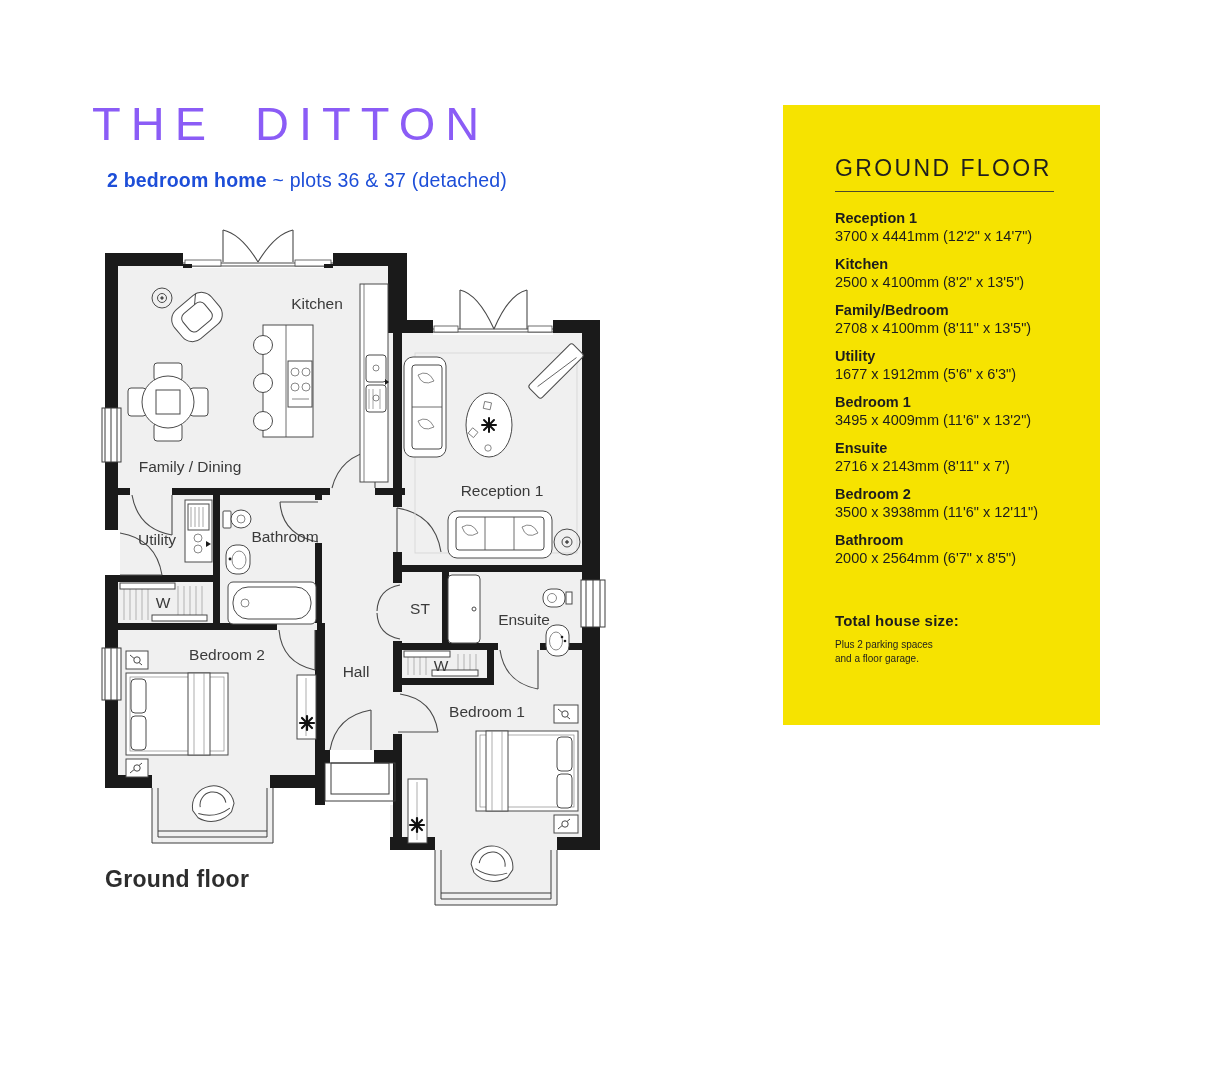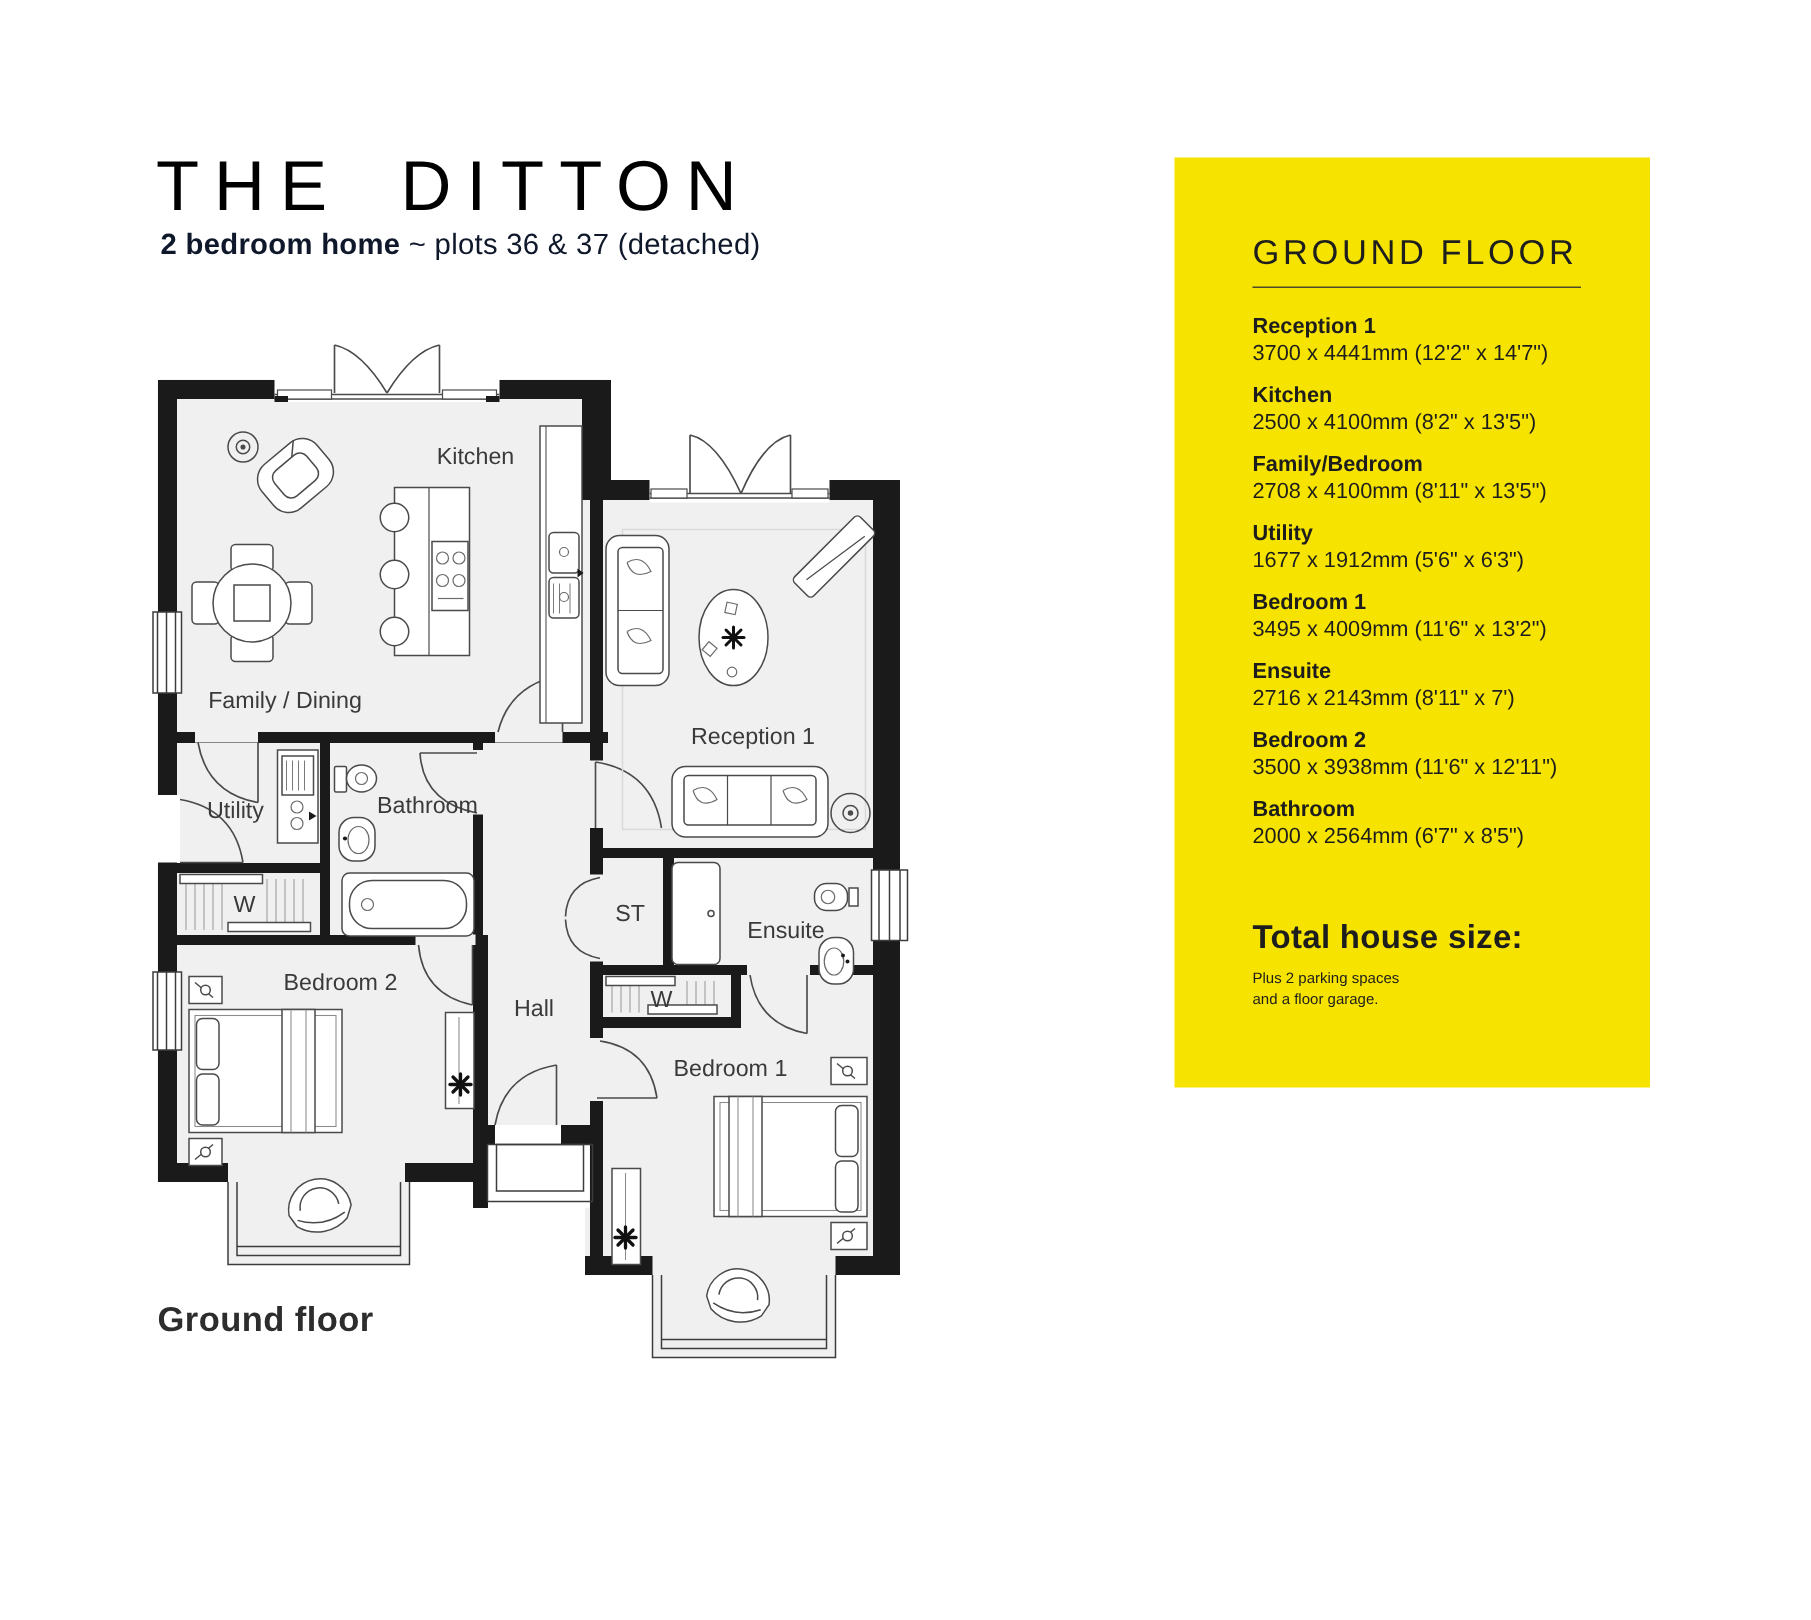--- a/index.html
+++ b/index.html
@@ -1,34 +1,34 @@
 <!DOCTYPE html>
 <html><head>
 <meta charset="utf-8">
 <style>
   html,body{margin:0;padding:0;background:#ffffff;}
   body{width:1207px;height:1080px;position:relative;overflow:hidden;
        font-family:"Liberation Sans","DejaVu Sans",sans-serif;color:#2a2a2a;}
   .abs{position:absolute;}
   
-  #title{left:104px;top:96px;font-size:47px;font-weight:200;letter-spacing:10px;word-spacing:16px;color:#000000;}
-  #subtitle{left:107px;top:152px;font-size:19.5px;color:#0f172a;letter-spacing:.2px;}
+  #title{left:92px;top:96px;font-size:47px;font-weight:200;letter-spacing:10px;word-spacing:16px;color:#8b5cf6;}
+  #subtitle{left:107px;top:169px;font-size:19.5px;color:#1d4ed8;letter-spacing:.2px;}
   #subtitle .b{font-weight:700;}
   
   #plan{left:90px;top:205px;width:540px;height:720px;}
   #caption{left:105px;top:866px;font-size:23px;font-weight:600;color:#2d2d2d;letter-spacing:.3px;}
   
   #panel{left:783px;top:105px;width:317px;height:620px;background:#F6E300;box-sizing:border-box;
          padding:50px 28px 0 52px;color:#1d1d1d;}
   #panel h2{margin:0;font-size:23px;font-weight:400;letter-spacing:2.4px;color:#1e1e1e;}
   #panel .rule{width:219px;height:0;border-bottom:1.5px solid #4c4a2a;margin:9px 0 17px 0;}
   .item{margin-bottom:9.5px;}
   .item .nm{font-weight:700;font-size:14.5px;line-height:1.26;}
   .item .dm{font-weight:400;font-size:14.5px;line-height:1.26;}
-  #total{margin-top:44px;font-size:22px;font-weight:800;line-height:1.16;letter-spacing:.2px;}
+  #total{margin-top:44px;font-size:15px;font-weight:800;line-height:1.16;letter-spacing:.2px;}
   #extra{margin-top:9px;font-size:10px;line-height:1.35;}
   
   svg text{font-family:"Liberation Sans","DejaVu Sans",sans-serif;fill:#3a3a3a;font-size:15.5px;}
   svg .lbl{text-anchor:middle;}
   svg .fur{stroke:#4a4a4a;stroke-width:1;fill:#ffffff;}
   svg .nofill{fill:none;}
   svg .thin{stroke:#6b6b6b;stroke-width:.8;fill:none;}
 </style>
 </head>
 <body>

